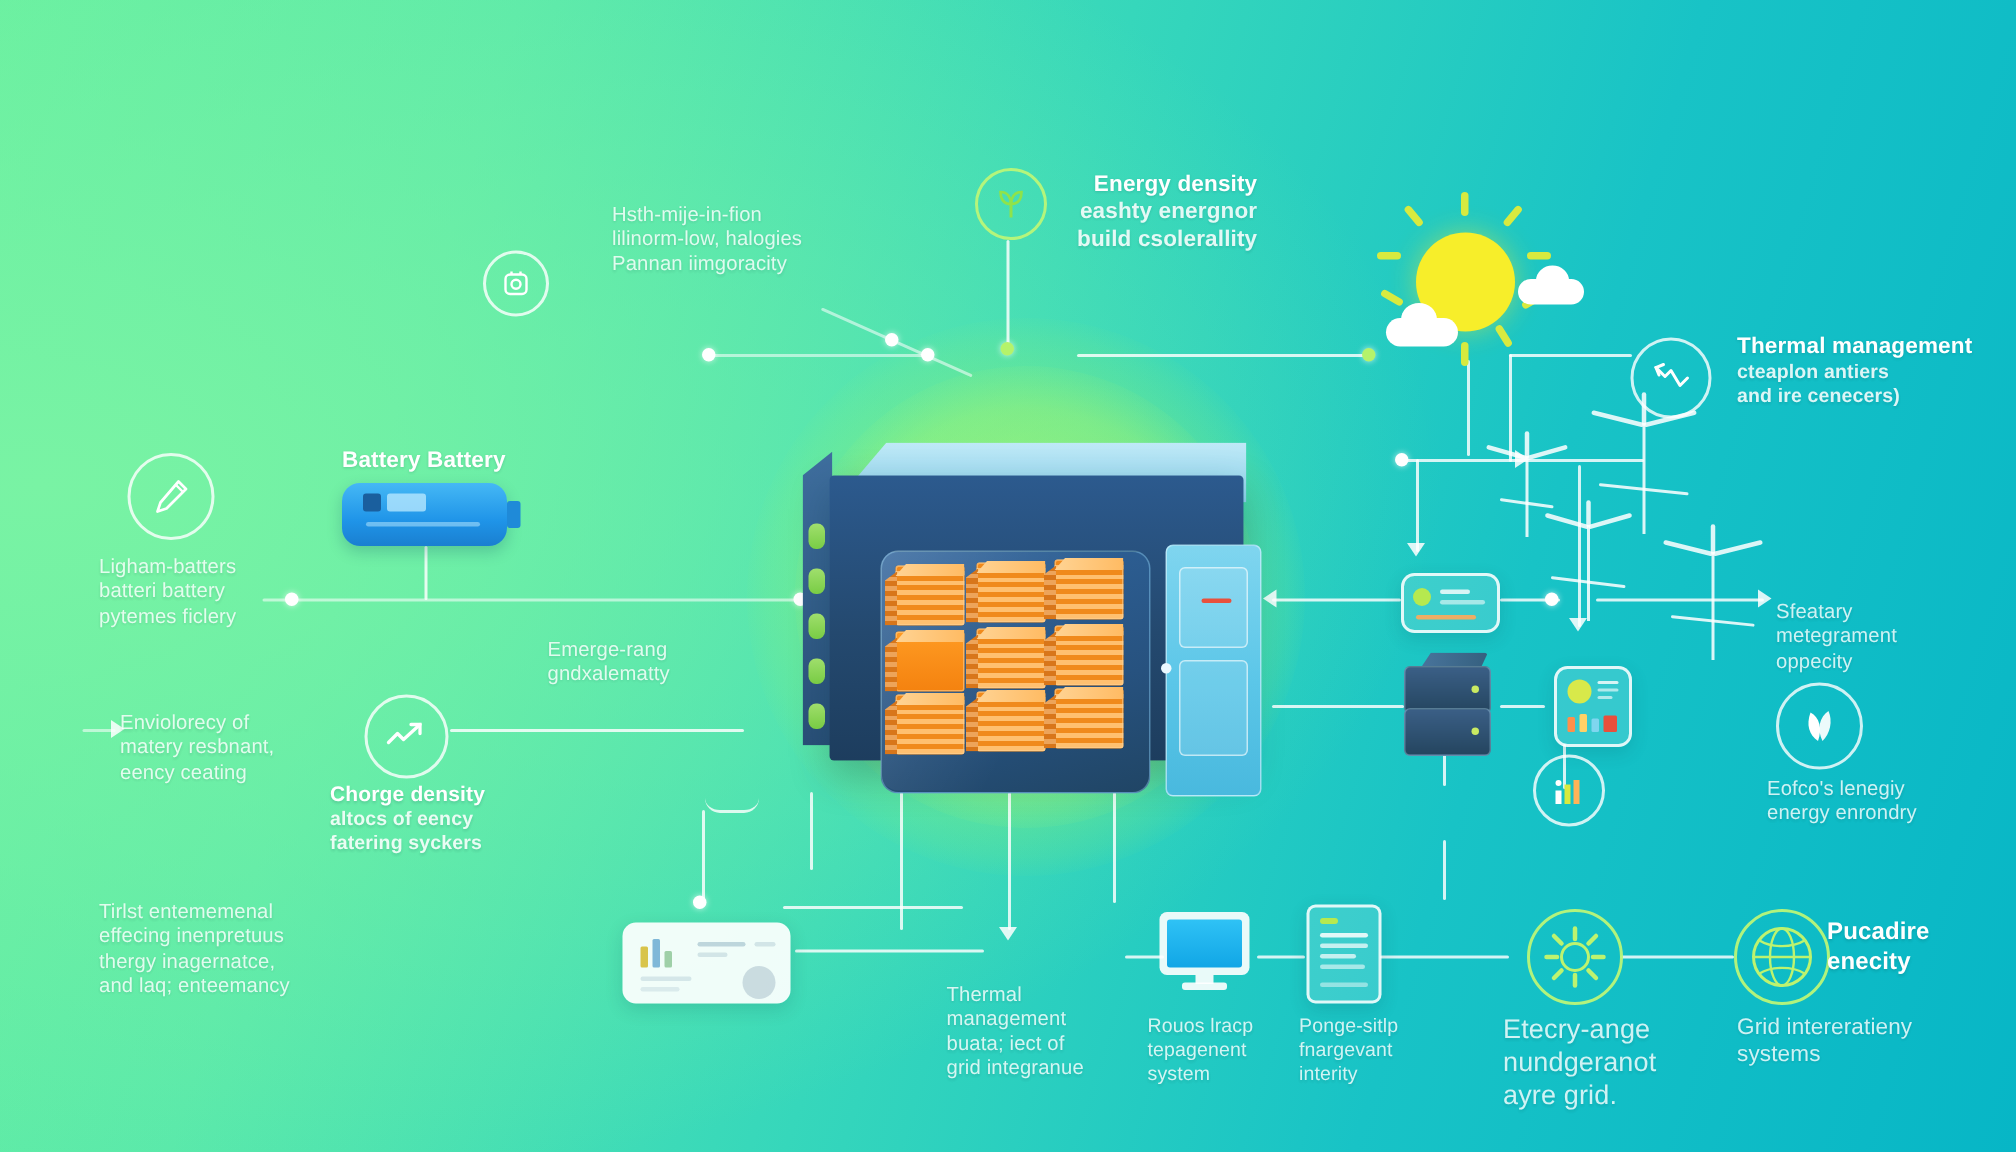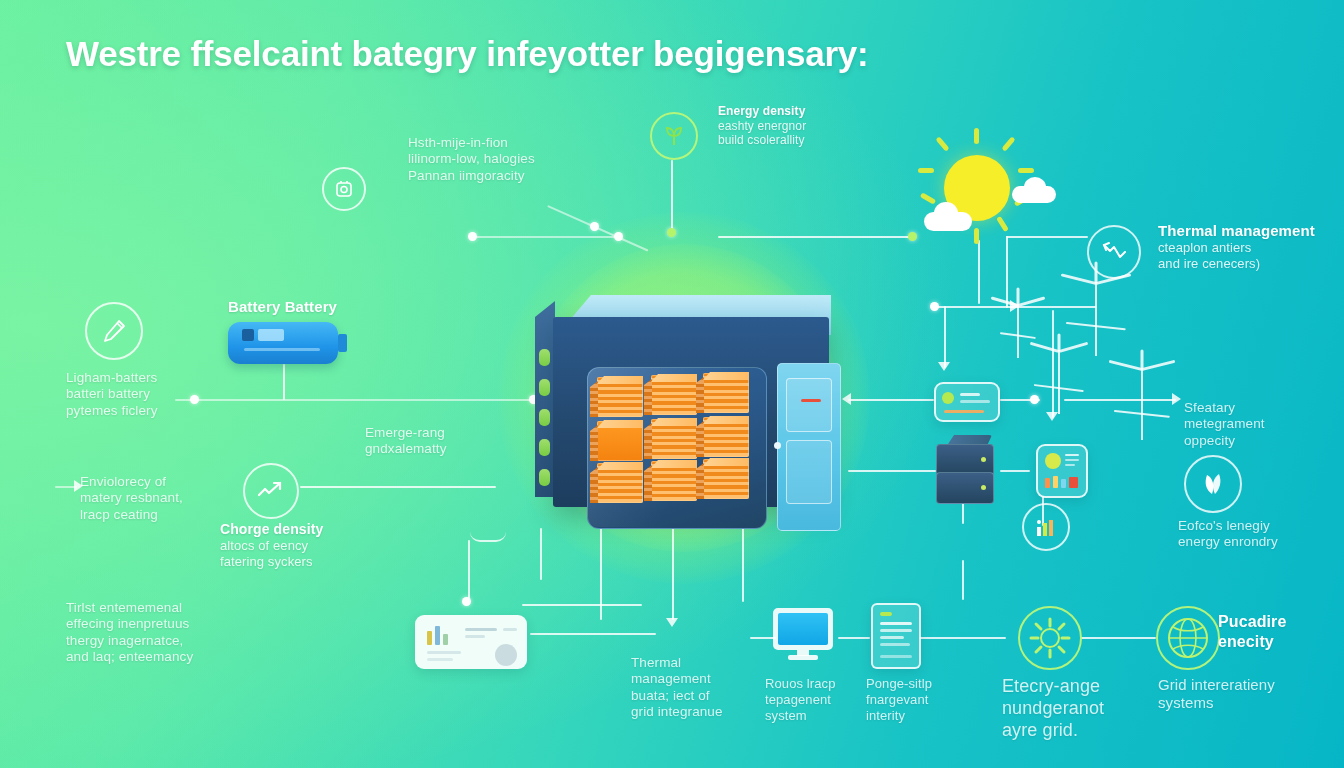--- a/index.html
+++ b/index.html
@@ -18,21 +18,21 @@
   .halo{position:absolute;border-radius:50%;pointer-events:none;}
   .halo-a{left:498px;top:212px;width:372px;height:372px;
     background:radial-gradient(circle at 50% 50%, rgba(160,245,100,.62) 0%, rgba(150,243,105,.42) 46%, rgba(150,243,105,.13) 66%, rgba(150,243,105,0) 72%);}
   .halo-b{left:530px;top:244px;width:308px;height:308px;
     background:radial-gradient(circle at 50% 50%, rgba(190,250,110,.55) 0%, rgba(178,248,108,.30) 58%, rgba(178,248,108,0) 74%);}
 
   
   .lbl{position:absolute;color:#ffffff;line-height:1.22;letter-spacing:.1px;
        text-shadow:0 1px 2px rgba(0,60,60,.18);}
   .lbl .hd{display:block;font-weight:700;}
-  .lbl .sb{display:block;opacity:.86;font-weight:400;}
+  .lbl .sb{display:block;opacity:.86;font-weight:700;}
   .lbl.dim .hd,.lbl.dim .sb{opacity:.80;font-weight:400;}
   .lbl.blur{filter:blur(.35px);}
 
   #title{
     position:absolute;left:66px;top:34px;
     font-size:35px;font-weight:700;color:#ffffff;letter-spacing:-.2px;
     text-shadow:0 2px 5px rgba(0,70,70,.22);
     filter:blur(.2px);
   }
 
@@ -128,21 +128,20 @@
   .mon{position:absolute;}
 </style>
 </head>
 <body>
 
 <div id="stage">
 
   <div class="halo halo-a"></div>
   <div class="halo halo-b"></div>
 
-  <div id="title">Westre ffselcaint bategry infeyotter begigensary:</div>
 
   <div class="ln h soft" style="left:175px;top:399px;width:362px;"></div>
   <div class="dot" style="left:529px;top:395px;"></div>
 
   <div class="ln v" style="left:283px;top:364px;height:36px;"></div>
   <div class="arrow" style="left:277px;top:352px;border-left:6px solid transparent;border-right:6px solid transparent;border-bottom:9px solid rgba(255,255,255,.85);"></div>
   <div class="dot" style="left:190px;top:395px;"></div>
 
   <div class="ln h soft" style="left:474px;top:236px;width:146px;"></div>
   <div class="dot" style="left:468px;top:232px;"></div>
@@ -478,21 +477,21 @@
     <span class="sb">pytemes ficlery</span>
   </div>
 
 
   <div class="lbl dim blur" style="left:408px;top:135px;font-size:13.5px;">
     <span class="sb">Hsth-mije-in-fion</span>
     <span class="sb">lilinorm-low, halogies</span>
     <span class="sb">Pannan iimgoracity</span>
   </div>
 
-  <div class="lbl" style="left:718px;top:104px;font-size:12px;">
+  <div class="lbl" style="left:718px;top:114px;font-size:15px;text-align:right;">
     <span class="hd">Energy density</span>
     <span class="sb blur">eashty energnor</span>
     <span class="sb blur">build csolerallity</span>
   </div>
 
   <div class="lbl" style="left:1158px;top:222px;font-size:15px;max-width:180px;">
     <span class="hd">Thermal management</span>
     <span class="sb blur" style="font-size:13px;">cteaplon antiers</span>
     <span class="sb blur" style="font-size:13px;">and ire cenecers)</span>
   </div>
@@ -504,21 +503,21 @@
   </div>
 
   <div class="lbl dim blur" style="left:1178px;top:518px;font-size:13.5px;">
     <span class="sb">Eofco's lenegiy</span>
     <span class="sb">energy enrondry</span>
   </div>
 
   <div class="lbl dim blur" style="left:80px;top:474px;font-size:13.5px;">
     <span class="sb">Enviolorecy of</span>
     <span class="sb">matery resbnant,</span>
-    <span class="sb">lracp ceating</span>
+    <span class="sb">eency ceating</span>
   </div>
 
   <div class="lbl blur" style="left:220px;top:521px;font-size:14px;">
     <span class="hd">Chorge density</span>
     <span class="sb" style="font-size:13px;">altocs of eency</span>
     <span class="sb" style="font-size:13px;">fatering syckers</span>
   </div>
 
   <div class="lbl dim blur" style="left:365px;top:425px;font-size:13.5px;">
     <span class="sb">Emerge-rang</span>

